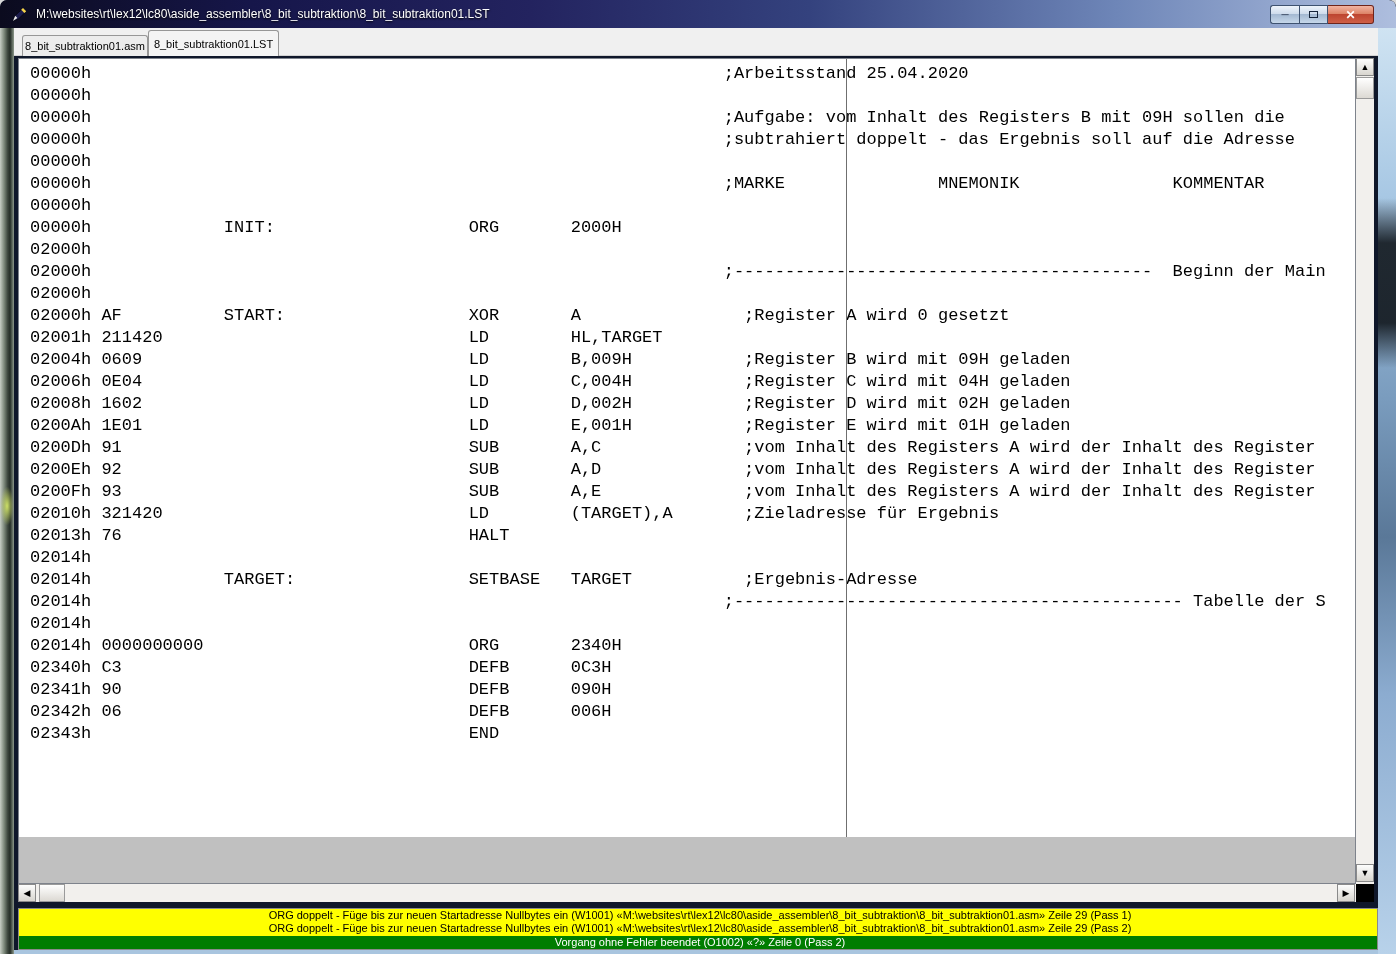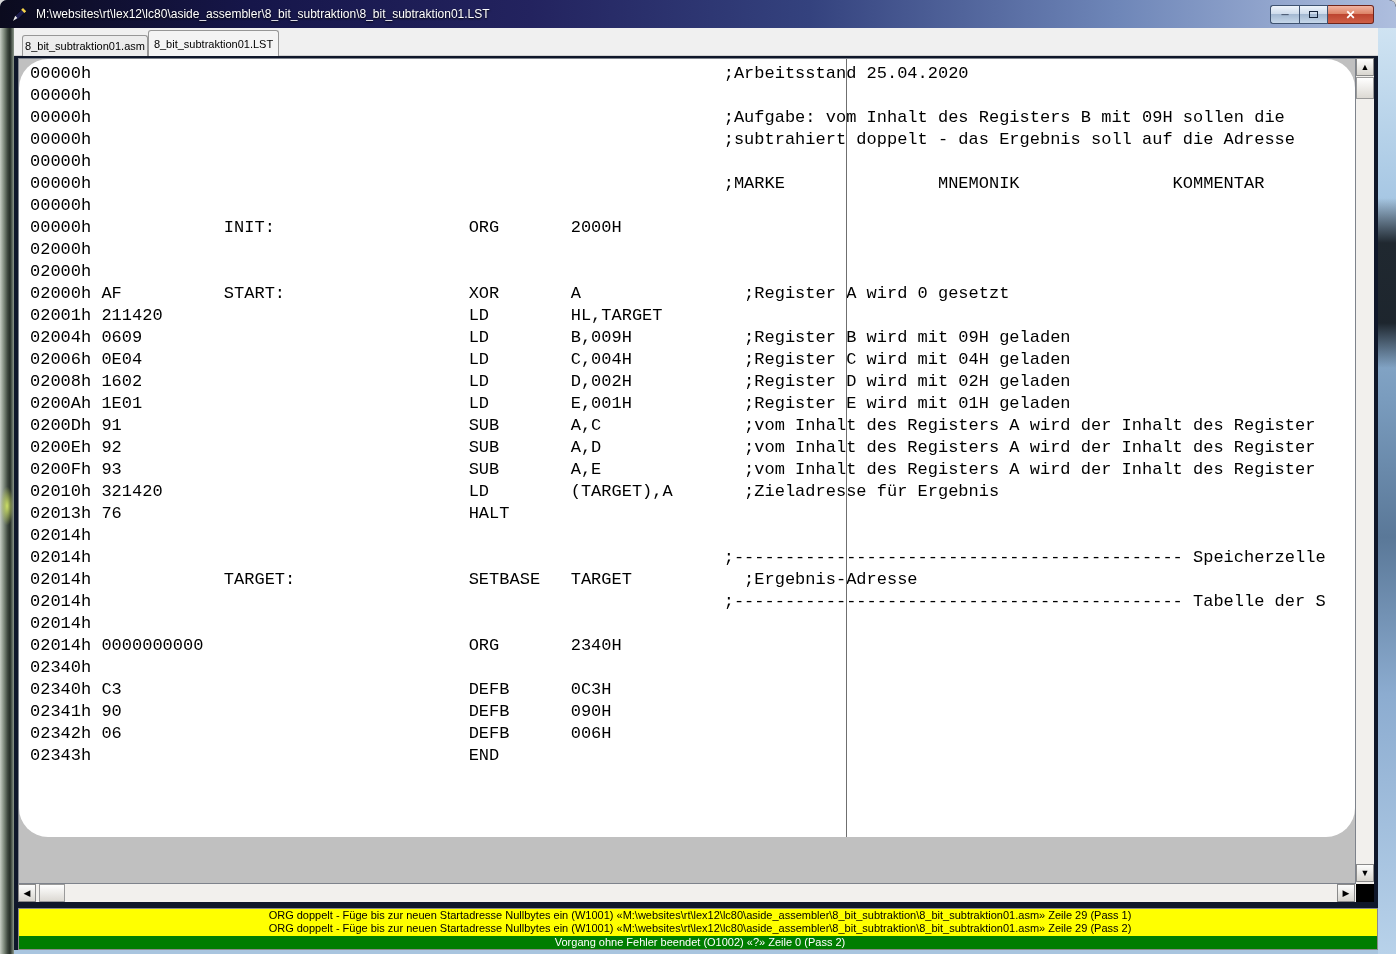--- a/index.html
+++ b/index.html
@@ -35,21 +35,21 @@
   .tabstrip .rule{position:absolute;left:0;right:0;bottom:0;height:1px;background:#d2d2d2;}
   .tab{position:absolute;font-size:11px;color:#000;text-align:center;
        border:1px solid #979797;border-bottom:none;border-radius:3px 3px 0 0;
        display:flex;align-items:center;justify-content:center;cursor:default;}
   .tab-asm{left:8px;top:7px;width:126px;height:21px;background:#ececec;}
   .tab-lst{left:134px;top:2px;width:131px;height:26px;background:#f4f4f4;z-index:2;}
   
   .panel{position:absolute;left:18px;top:58px;width:1338px;height:826px;
          border:1px solid #7e838c;background:#c0c0c0;overflow:hidden;}
   .doc{position:absolute;left:0;top:0;width:100%;height:778px;background:#ffffff;
-       padding:4px 0 0 11px;overflow:hidden;cursor:text;border-radius:29px;}
+       padding:4px 0 0 11px;overflow:hidden;cursor:text;}
   .line{white-space:pre;height:22px;line-height:22px;
         font-family:"Liberation Mono",monospace;font-size:17px;color:#000;}
   .guide{position:absolute;left:827px;top:0;width:1px;height:778px;background:#6f6f6f;}
   
   .vscroll{position:absolute;left:1356px;top:58px;width:18px;height:826px;background:#f2f0ed;}
   .hscroll{position:absolute;left:18px;top:884px;width:1338px;height:18px;background:#f2f0ed;}
   .sbtn{position:absolute;width:18px;height:18px;border:1px solid #8a8a8a;
         background:linear-gradient(#fdfdfd,#d8d5cf);display:flex;align-items:center;justify-content:center;
         font-size:9px;color:#000;}
   .sthumb{position:absolute;border:1px solid #9a9a9a;background:linear-gradient(#ffffff,#dcd9d3);}
@@ -97,39 +97,38 @@
     <div class="doc" id="doc">
         <div class="line">00000h                                                              ;Arbeitsstand 25.04.2020</div>
         <div class="line">00000h</div>
         <div class="line">00000h                                                              ;Aufgabe: vom Inhalt des Registers B mit 09H sollen die</div>
         <div class="line">00000h                                                              ;subtrahiert doppelt - das Ergebnis soll auf die Adresse</div>
         <div class="line">00000h</div>
         <div class="line">00000h                                                              ;MARKE               MNEMONIK               KOMMENTAR</div>
         <div class="line">00000h</div>
         <div class="line">00000h             INIT:                   ORG       2000H</div>
         <div class="line">02000h</div>
+        <div class="line">02000h                                                              ;-----------------------------------------  Beginn der Main</div>
         <div class="line">02000h</div>
         <div class="line">02000h AF          START:                  XOR       A                ;Register A wird 0 gesetzt</div>
         <div class="line">02001h 211420                              LD        HL,TARGET</div>
         <div class="line">02004h 0609                                LD        B,009H           ;Register B wird mit 09H geladen</div>
         <div class="line">02006h 0E04                                LD        C,004H           ;Register C wird mit 04H geladen</div>
         <div class="line">02008h 1602                                LD        D,002H           ;Register D wird mit 02H geladen</div>
         <div class="line">0200Ah 1E01                                LD        E,001H           ;Register E wird mit 01H geladen</div>
         <div class="line">0200Dh 91                                  SUB       A,C              ;vom Inhalt des Registers A wird der Inhalt des Register</div>
         <div class="line">0200Eh 92                                  SUB       A,D              ;vom Inhalt des Registers A wird der Inhalt des Register</div>
         <div class="line">0200Fh 93                                  SUB       A,E              ;vom Inhalt des Registers A wird der Inhalt des Register</div>
         <div class="line">02010h 321420                              LD        (TARGET),A       ;Zieladresse für Ergebnis</div>
         <div class="line">02013h 76                                  HALT</div>
         <div class="line">02014h</div>
-        <div class="line">02014h                                                              ;-------------------------------------------- Speicherzelle</div>
         <div class="line">02014h             TARGET:                 SETBASE   TARGET           ;Ergebnis-Adresse</div>
         <div class="line">02014h                                                              ;-------------------------------------------- Tabelle der S</div>
         <div class="line">02014h</div>
         <div class="line">02014h 0000000000                          ORG       2340H</div>
-        <div class="line">02340h</div>
         <div class="line">02340h C3                                  DEFB      0C3H</div>
         <div class="line">02341h 90                                  DEFB      090H</div>
         <div class="line">02342h 06                                  DEFB      006H</div>
         <div class="line">02343h                                     END</div>
       </div>
     <div class="guide"></div>
   </div>
 
   <div class="vscroll">
     <div class="sbtn" style="left:0;top:0;">▲</div>

